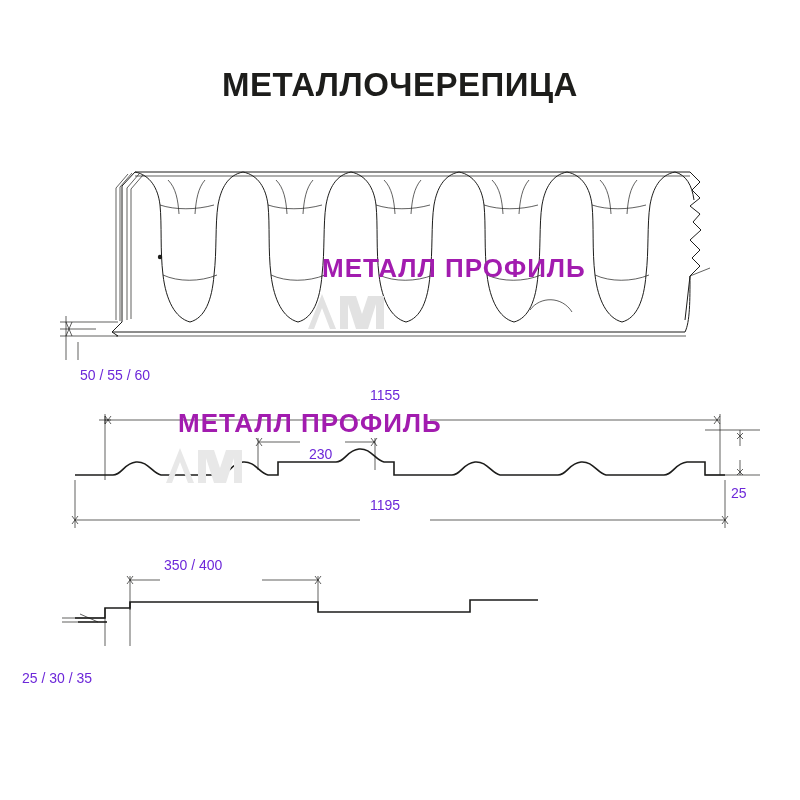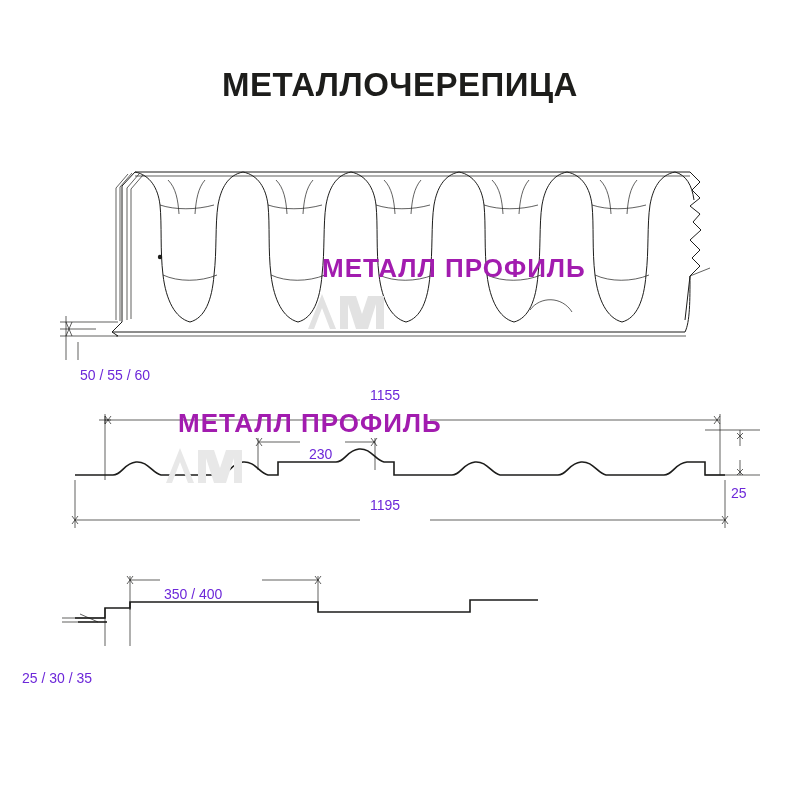--- a/index.html
+++ b/index.html
@@ -45,21 +45,21 @@
     position: absolute;
     font-size: 14px;
     color: #6d28d9;
     white-space: nowrap;
   }
   .dim-50 { left: 80px; top: 367px; }
   .dim-1155 { left: 370px; top: 387px; }
   .dim-230 { left: 309px; top: 430px; margin-top: 16px; }
   .dim-25r { left: 731px; top: 437px; margin-top: 48px; }
   .dim-1195 { left: 370px; top: 497px; }
-  .dim-350 { left: 164px; top: 586px; }
+  .dim-350 { left: 164px; top: 557px; }
   .dim-253035 { left: 22px; top: 670px; }
 
   .wm {
     position: absolute;
     font-family: "Liberation Sans", sans-serif;
     font-weight: bold;
     color: #a21caf;
     white-space: nowrap;
     pointer-events: none;
   }

